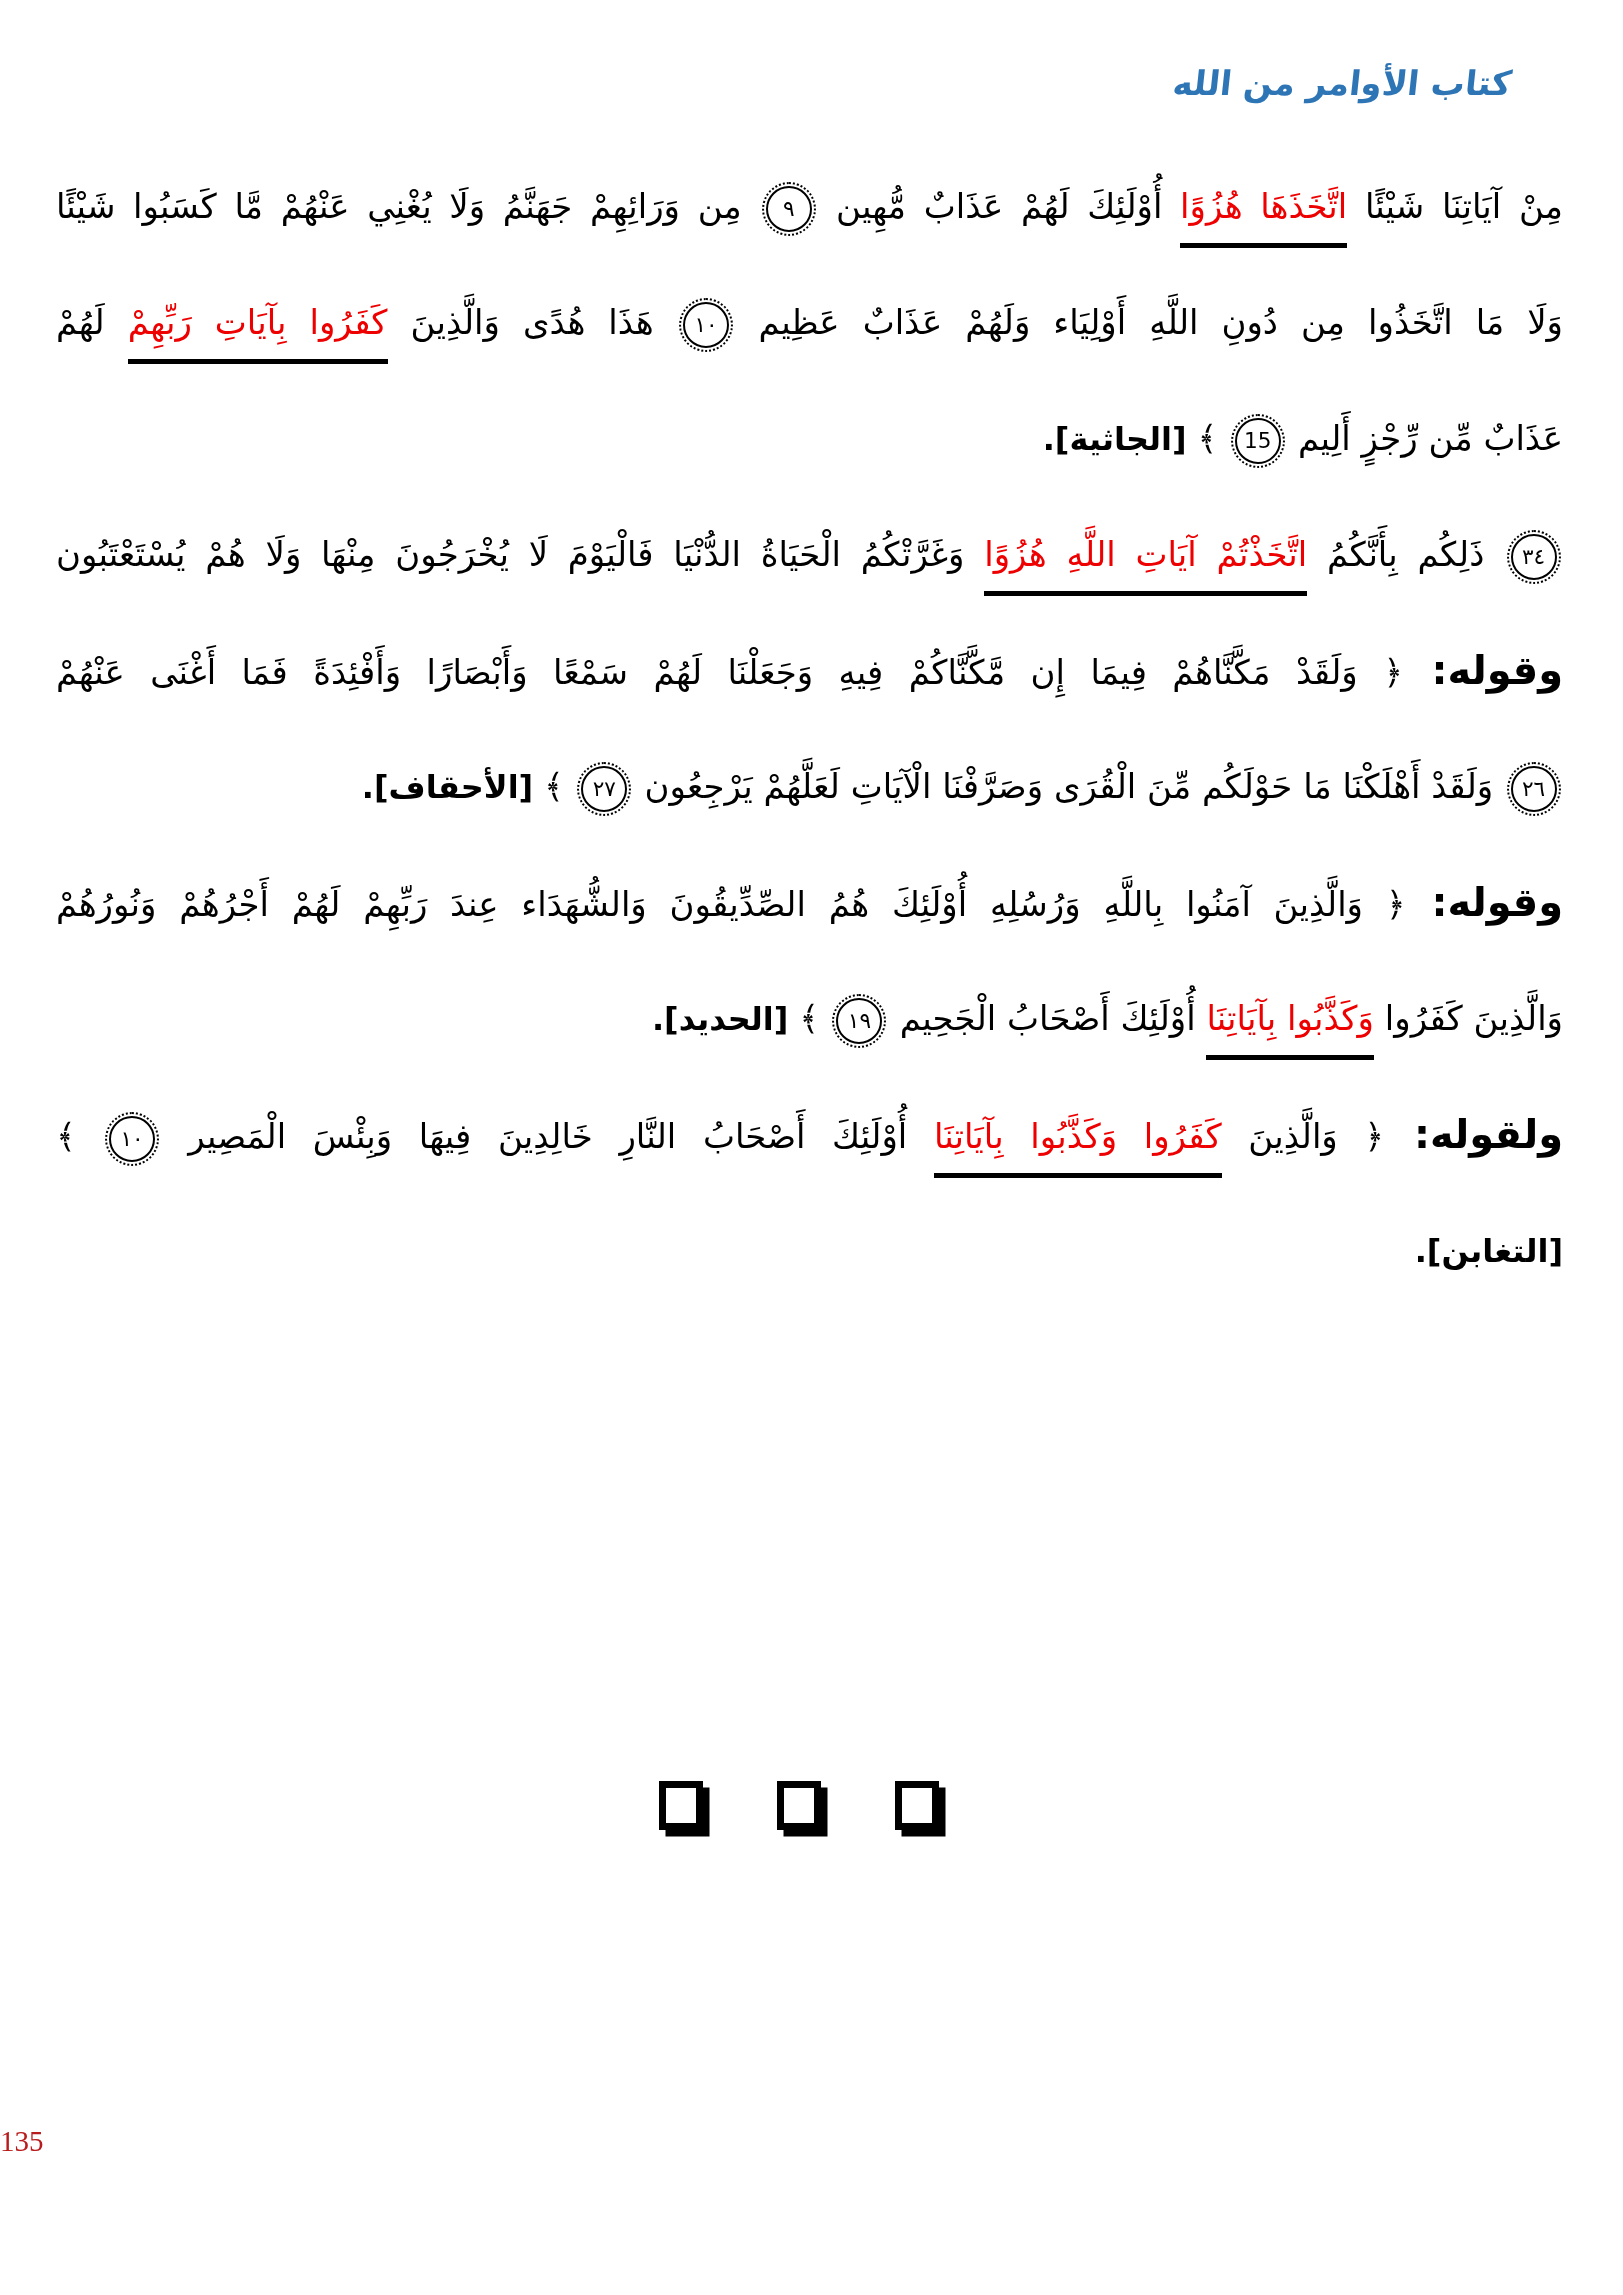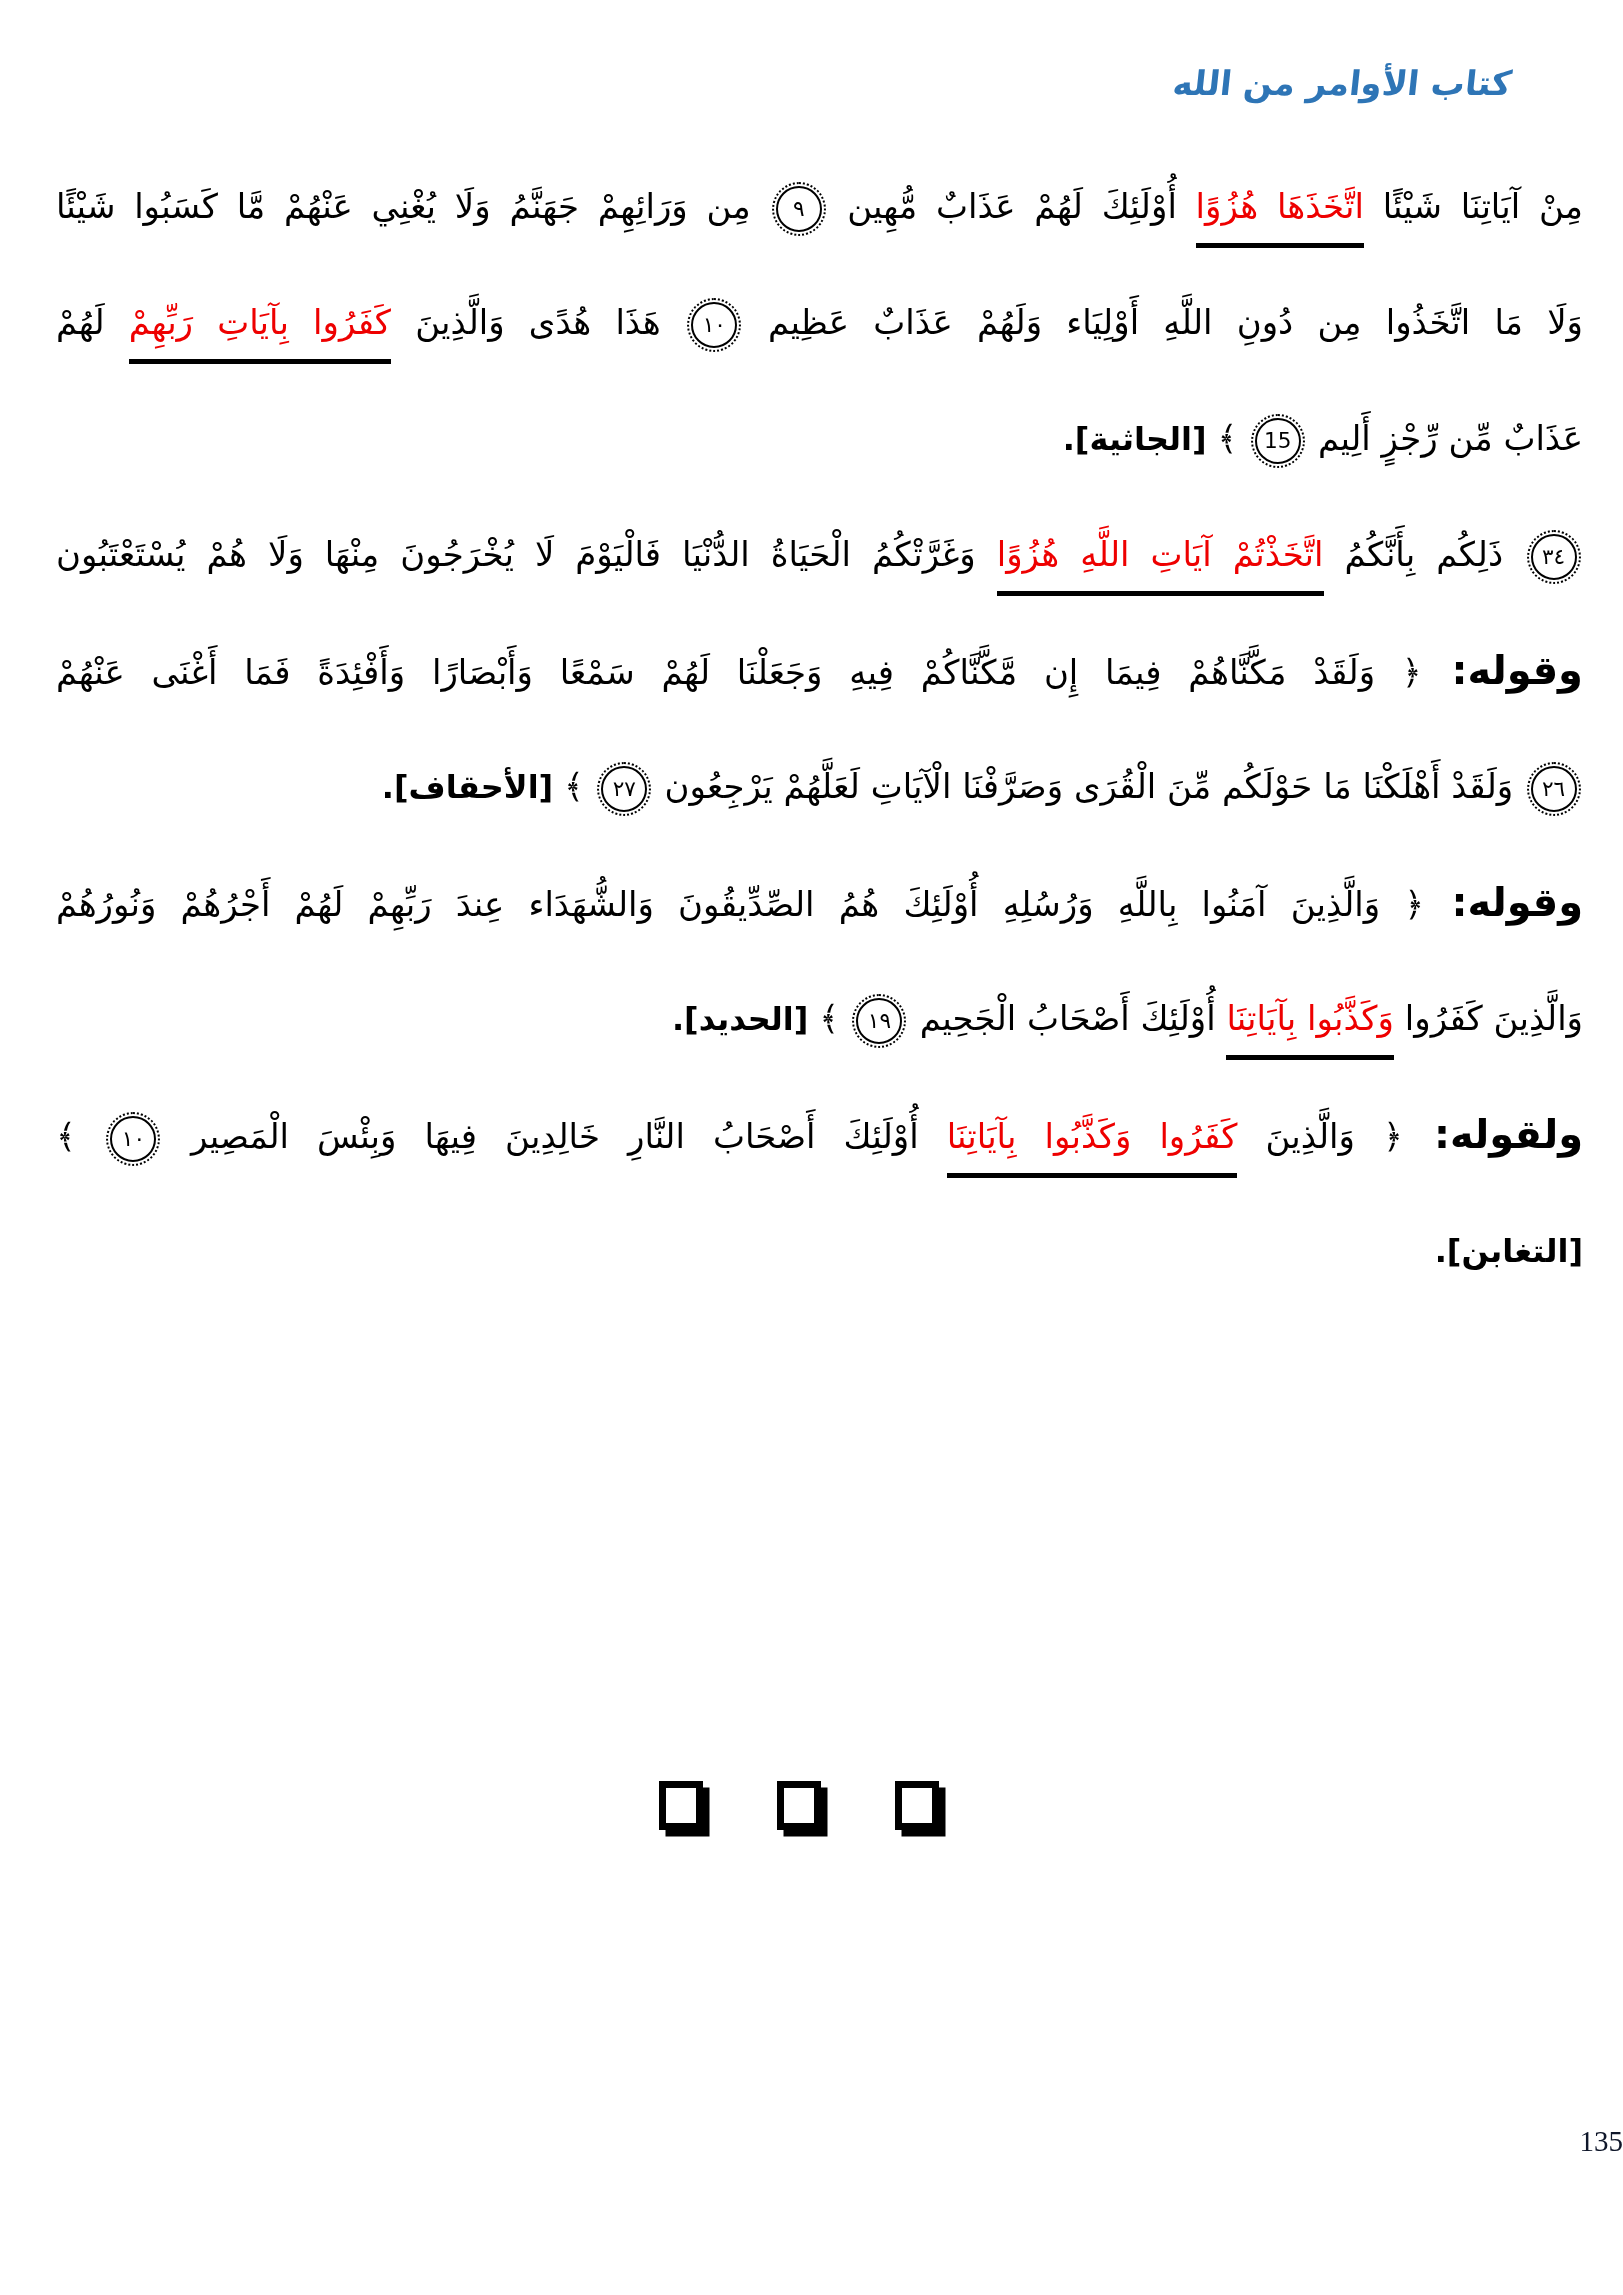--- a/index.html
+++ b/index.html
@@ -7,21 +7,21 @@
     width:1623px;height:2295px;background:#ffffff;position:relative;
     font-family:"DejaVu Sans",sans-serif;color:#000;
   }
   .page{position:absolute;inset:0;}
   .header{
     position:absolute;top:63px;right:111px;
     font-size:34px;font-weight:bold;color:var(--c-header,#2e75b6);
     transform:skewX(-6deg);
   }
   .body-lines{
-    position:absolute;top:148px;right:40px;left:56px;
+    position:absolute;top:148px;right:60px;left:56px;
     direction:rtl;
   }
   .line{
     height:116px;line-height:116px;font-size:34px;white-space:nowrap;
   }
   .line.justify{text-align:justify;text-align-last:justify;white-space:normal;}
   .line.right{text-align:right;}
   .seg-n{color:#000;}
   .seg-r{
     color:var(--c-red,#ee0000);
@@ -40,22 +40,22 @@
   .squares{
     position:absolute;top:1781px;left:0;right:26px;text-align:center;
   }
   .square{
     display:inline-block;width:30px;height:35px;
     border:7.2px solid #000;background:#fff;
     box-shadow:6.5px 6.5px 0 0 #000;
     margin:0 37px;
   }
   .pagenum{
-    position:absolute;top:2125px;left:0;right:0;text-align:right;
-    font-size:29px;font-family:"Liberation Serif",serif;color:#0f172a;
+    position:absolute;top:2125px;left:0;right:0;text-align:left;
+    font-size:29px;font-family:"Liberation Serif",serif;color:#b91c1c;
   }
 </style>
 </head>
 <body style="--c-header: #2e75b6; --c-red: #ee0000;">
 
 <div class="page">
 
   <div class="header">كتاب الأوامر من الله</div>
 
   <div class="body-lines" dir="rtl">

